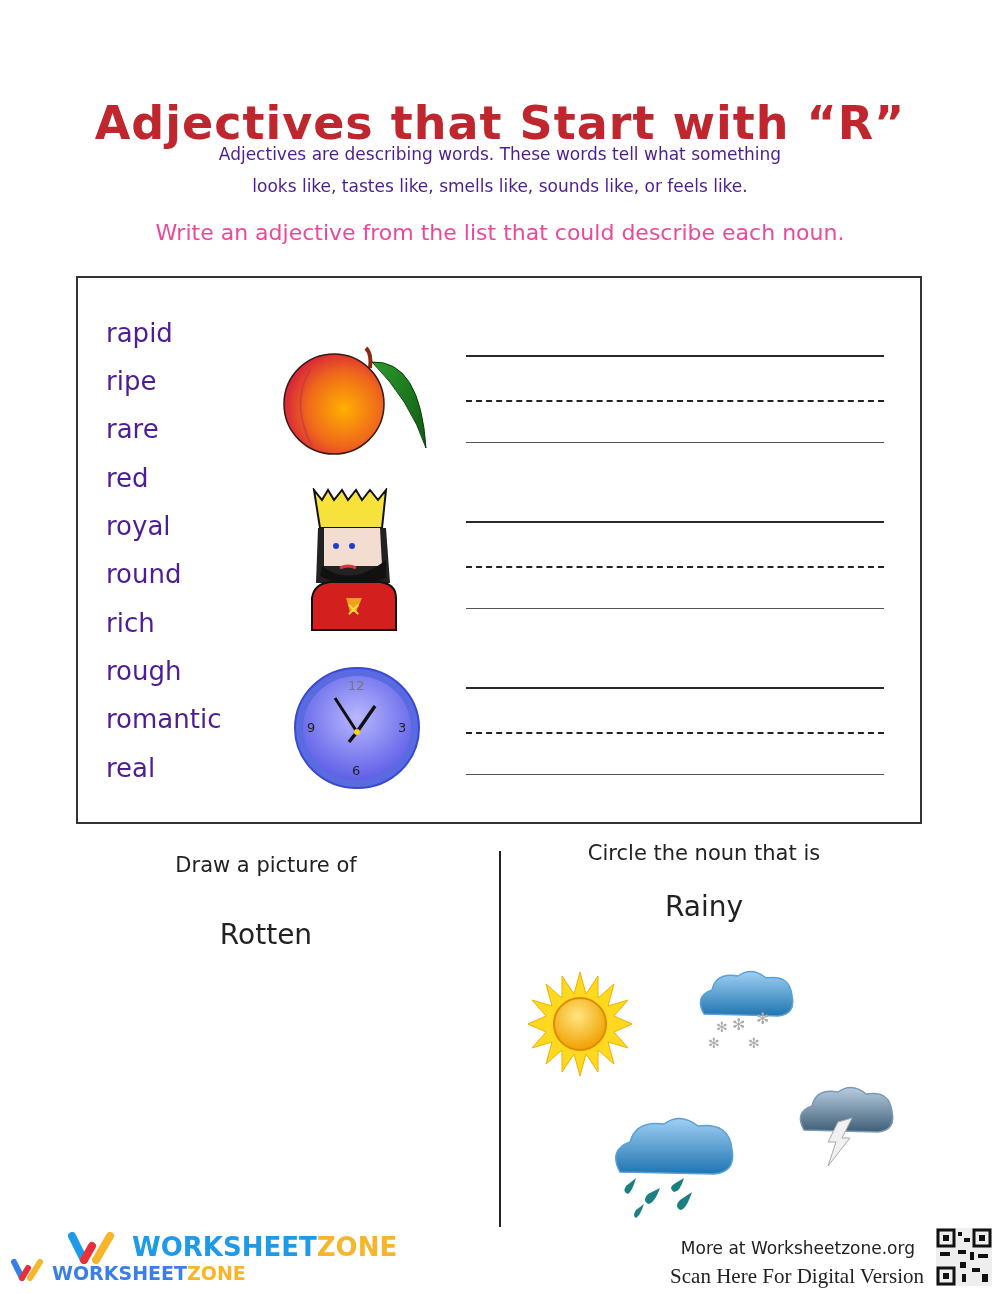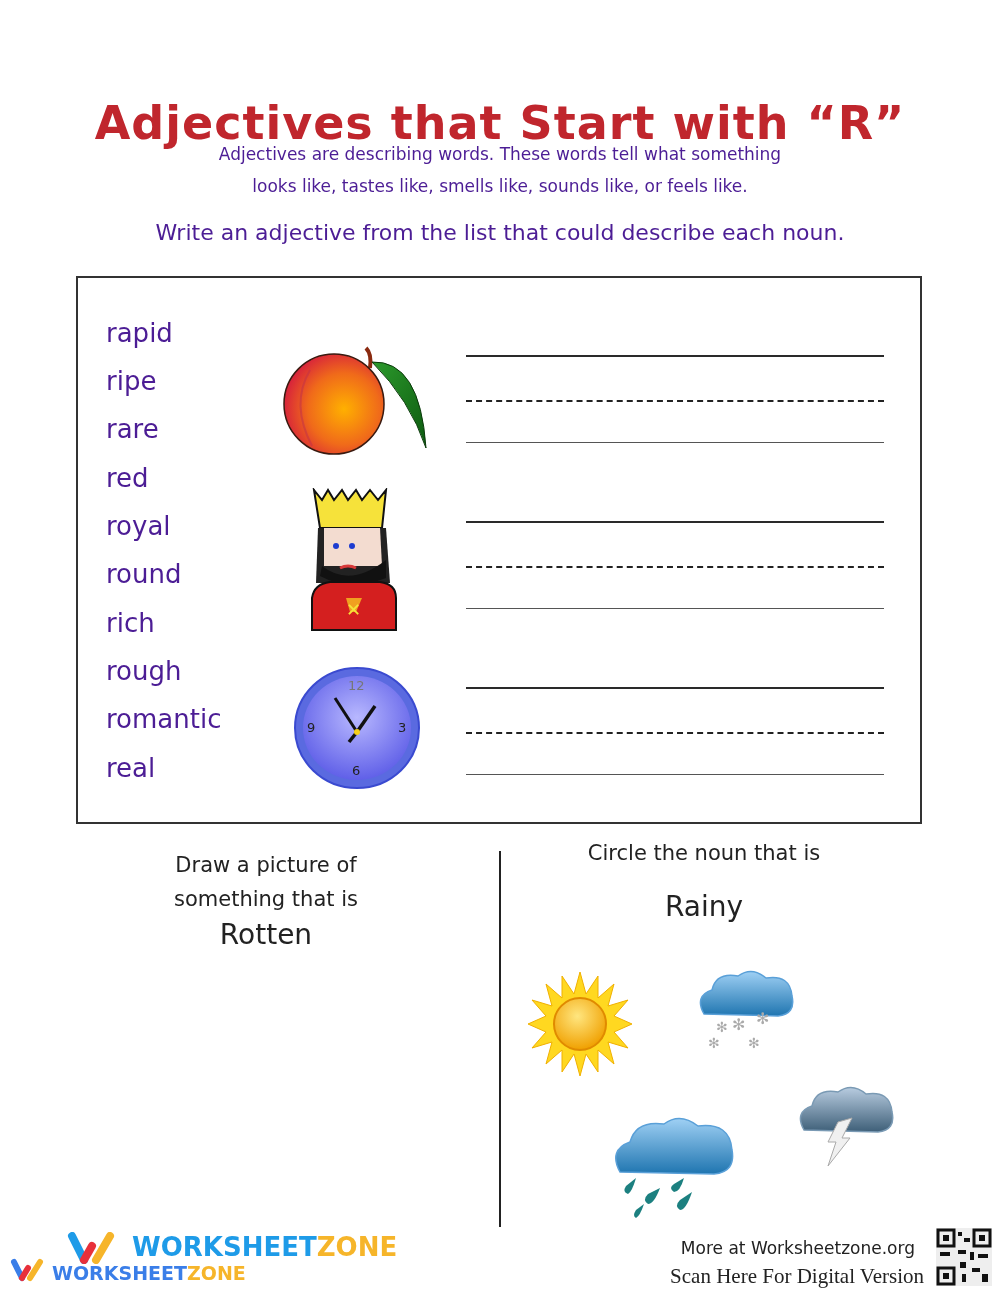--- a/index.html
+++ b/index.html
@@ -2,21 +2,21 @@
 <html><head>
 <meta charset="utf-8">
 <style>
   html, body { margin: 0; padding: 0; background: #ffffff; }
   body { width: 1000px; height: 1294px; position: relative; overflow: hidden;
          font-family: "DejaVu Sans", sans-serif; color: #1a1a1a; }
   .abs { position: absolute; }
   .title { left: 0; width: 1000px; top: 48px; text-align: center; color: #c0262d;
            font-size: 46px; font-weight: bold; letter-spacing: 1px; margin-top: 48px; }
   .intro { left: 0; width: 1000px; text-align: center; font-size: 17px; color: #4c1d95; }
-  .instr { left: 0; width: 1000px; top: 220px; text-align: center; font-size: 22px; color: #4c1d95; }
+  .instr { left: 0; width: 1000px; top: 220px; text-align: center; font-size: 22px; color: #ec4899; }
   .box { left: 76px; top: 276px; width: 846px; height: 548px; border: 2px solid #333; box-sizing: border-box; }
   .word { left: 106px; font-size: 26px; color: #4c1d95; }
   .line { left: 466px; width: 418px; height: 0; }
   .solid { border-top: 2px solid #2a2a2a; }
   .thin { border-top: 1.5px solid #555; }
   .dash { border-top: 2px dashed #222; }
   .divider { left: 499px; top: 851px; width: 0; height: 376px; border-left: 2px solid #222; }
   .prompt { text-align: center; font-size: 21px; color: #222; line-height: 34px; }
   .target { text-align: center; font-size: 28px; color: #222; }
   .logo-a { left: 68px; top: 1232px; font-size: 26px; font-weight: bold; }
@@ -104,21 +104,20 @@
 <div class="abs line solid" style="top:521px"></div>
 <div class="abs line dash" style="top:566px"></div>
 <div class="abs line thin" style="top:608px"></div>
 
 <div class="abs line solid" style="top:687px"></div>
 <div class="abs line dash" style="top:732px"></div>
 <div class="abs line thin" style="top:774px"></div>
 
 <div class="abs prompt" style="left:130px;width:272px;top:848px">
   <div>Draw a picture of</div>
-  <div>something that is</div>
 </div>
 <div class="abs target" style="left:130px;width:272px;top:918px">Rotten</div>
 <div class="abs" style="left:80px;top:960px;width:400px;height:260px"></div>
 
 <div class="abs divider"></div>
 
 <div class="abs prompt" style="left:540px;width:328px;top:836px">Circle the noun that is</div>
 <div class="abs target" style="left:540px;width:328px;top:890px">Rainy</div>
 
 <svg class="abs" style="left:528px;top:972px" width="104" height="104" viewBox="0 0 104 104">

